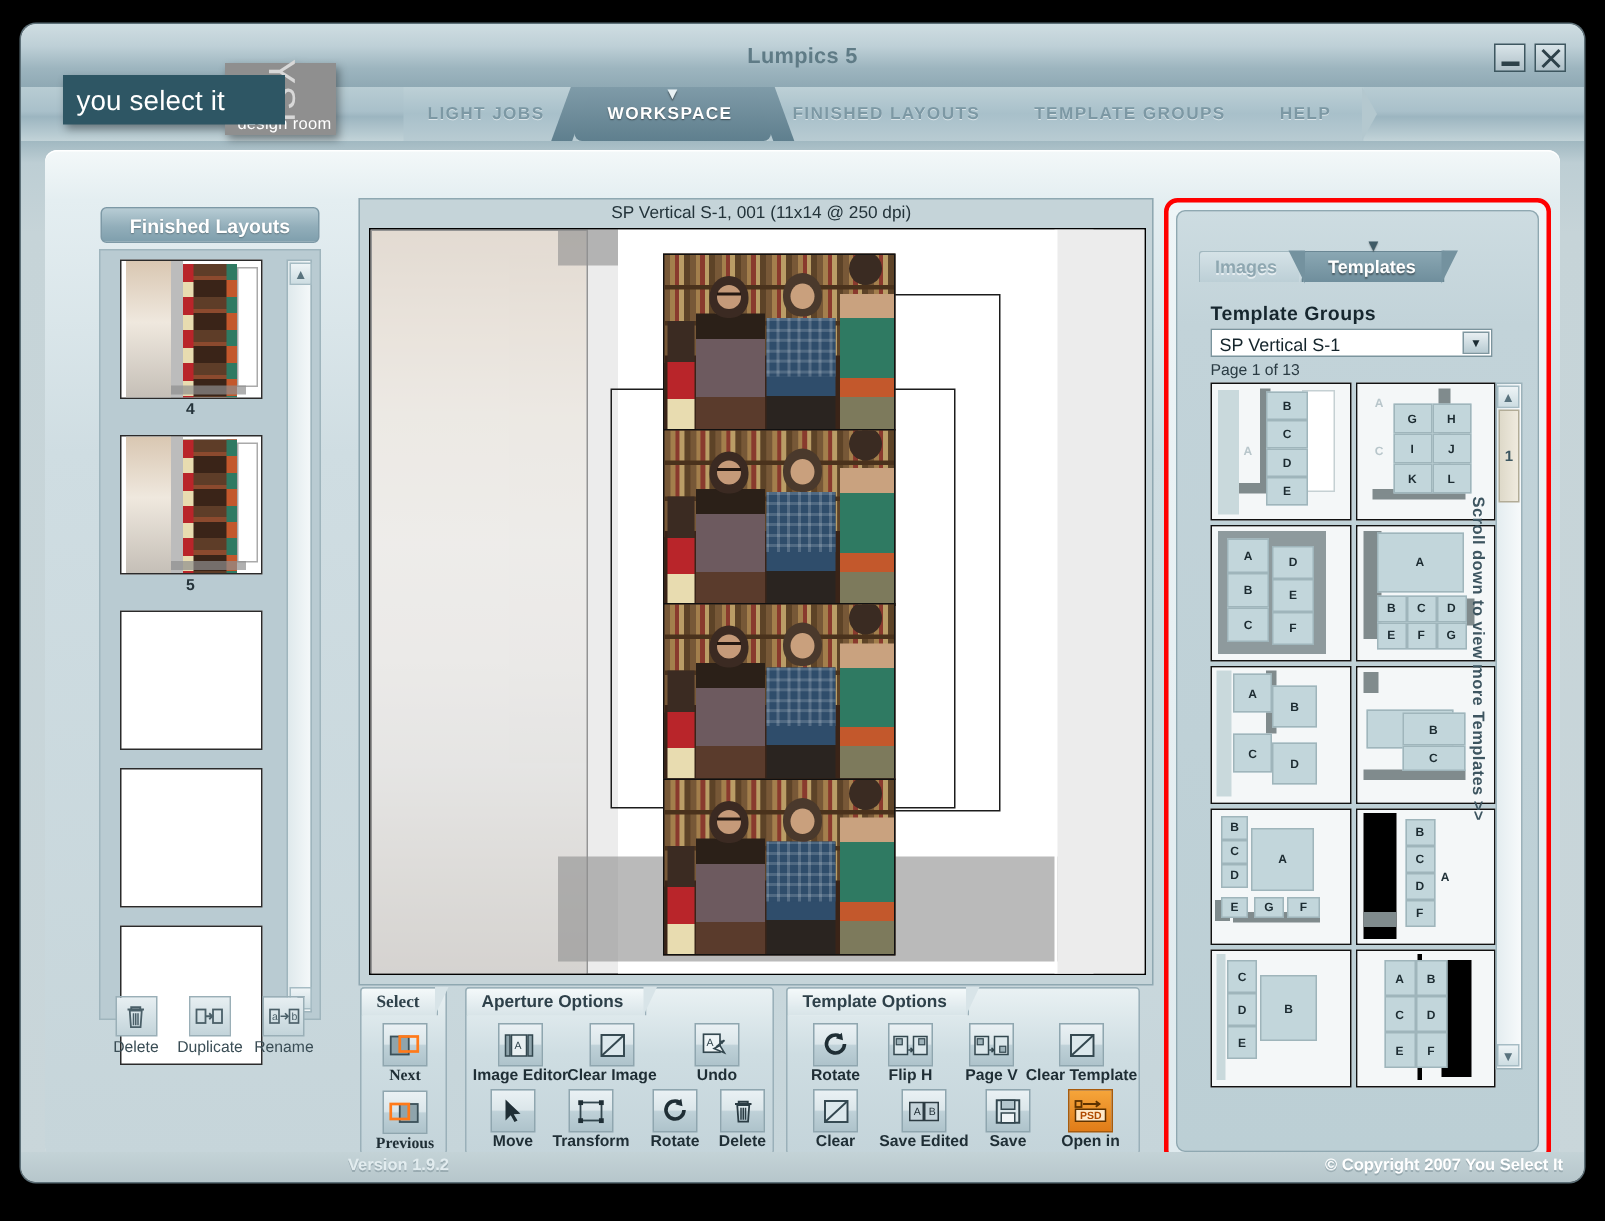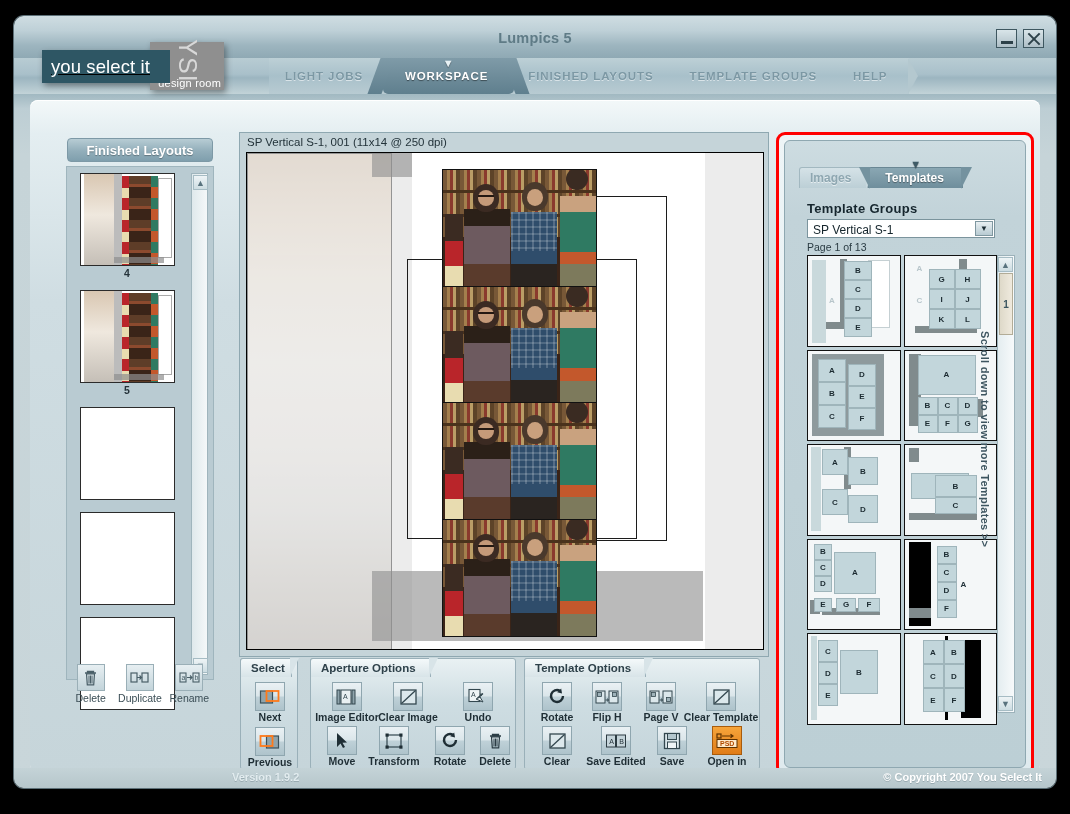--- a/index.html
+++ b/index.html
@@ -118,23 +118,23 @@
     transform: translate(-50%,-50%) rotate(90deg);
     font-size: 25px; font-weight: 500; color: #d8d8d8;
     letter-spacing: 1px; white-space: nowrap;
   }
   .brand-ysi .droom {
     position: absolute; left: 0; right: 3px; bottom: 1px;
     text-align: right; font-size: 11px; color: #fff; letter-spacing: .2px;
   }
   .brand-main {
     position: absolute; left: 0; top: 8px;
-    width: 128px; height: 33px;
+    width: 148px; height: 33px;
     background: #2e5664;
-    display: flex; align-items: center; text-decoration: underline;
+    display: flex; align-items: center;
   }
   .brand-main span {
     color: #ffffff; font-size: 18.5px; padding-left: 9px; letter-spacing: .1px;
   }
 
   
   .content {
     position: absolute; left: 16px; top: 84px;
     width: 1010px; height: 672px;
     border-radius: 8px;
@@ -225,20 +225,21 @@
     position: relative;
   }
   .ltool .lbl { font-size: 10.5px; color: #3a4d55; }
 
   
   .center {
     position: absolute; left: 225px; top: 116px;
     width: 530px; height: 525px;
     background: #c5d4d9;
     border: 1px solid #8fa8b1;
+    text-align: center;
   }
   .center-title {
     position: absolute; left: 0; top: 0; width: 100%; height: 18px;
     font-size: 11.5px; color: #23333a; padding-left: 7px; line-height: 18px;
   }
   .canvas {
     position: absolute; left: 6px; top: 19px;
     width: 518px; height: 498px;
     background: #ececec;
     border: 1.5px solid #000;
@@ -701,21 +702,21 @@
               <div class="ph-plaid"></div>
             <div class="ph-head2"></div>
               <div class="ph-face2"></div>
             <div class="ph-p4"></div>
               <div class="ph-head4"></div>
           </div>
         </div>
       </div>
     </div>
 
-    <div class="toolgroup" style="left:226px; top:642px; width:58px; height:112px;">
+    <div class="toolgroup" style="left:226px; top:642px; width:58px; height:112px;font-family:Liberation Serif, serif;">
       <div class="tg-tab" style="width:52px;">Select</div>
       <div class="tg-body">
         <div class="tbtn" style="left:-2px; top:3px; width:62px;">
           <div class="ico">
             <svg width="22" height="18" viewBox="0 0 22 18">
                 <rect x="1.5" y="3" width="12" height="12" fill="#8fa4ac" stroke="#3b5059" stroke-width="1.2"></rect>
                 <rect x="7.5" y="3" width="12" height="10" fill="none" stroke="#ff7a1a" stroke-width="1.8"></rect>
               </svg>
           </div>
           <div class="lbl">Next</div>

